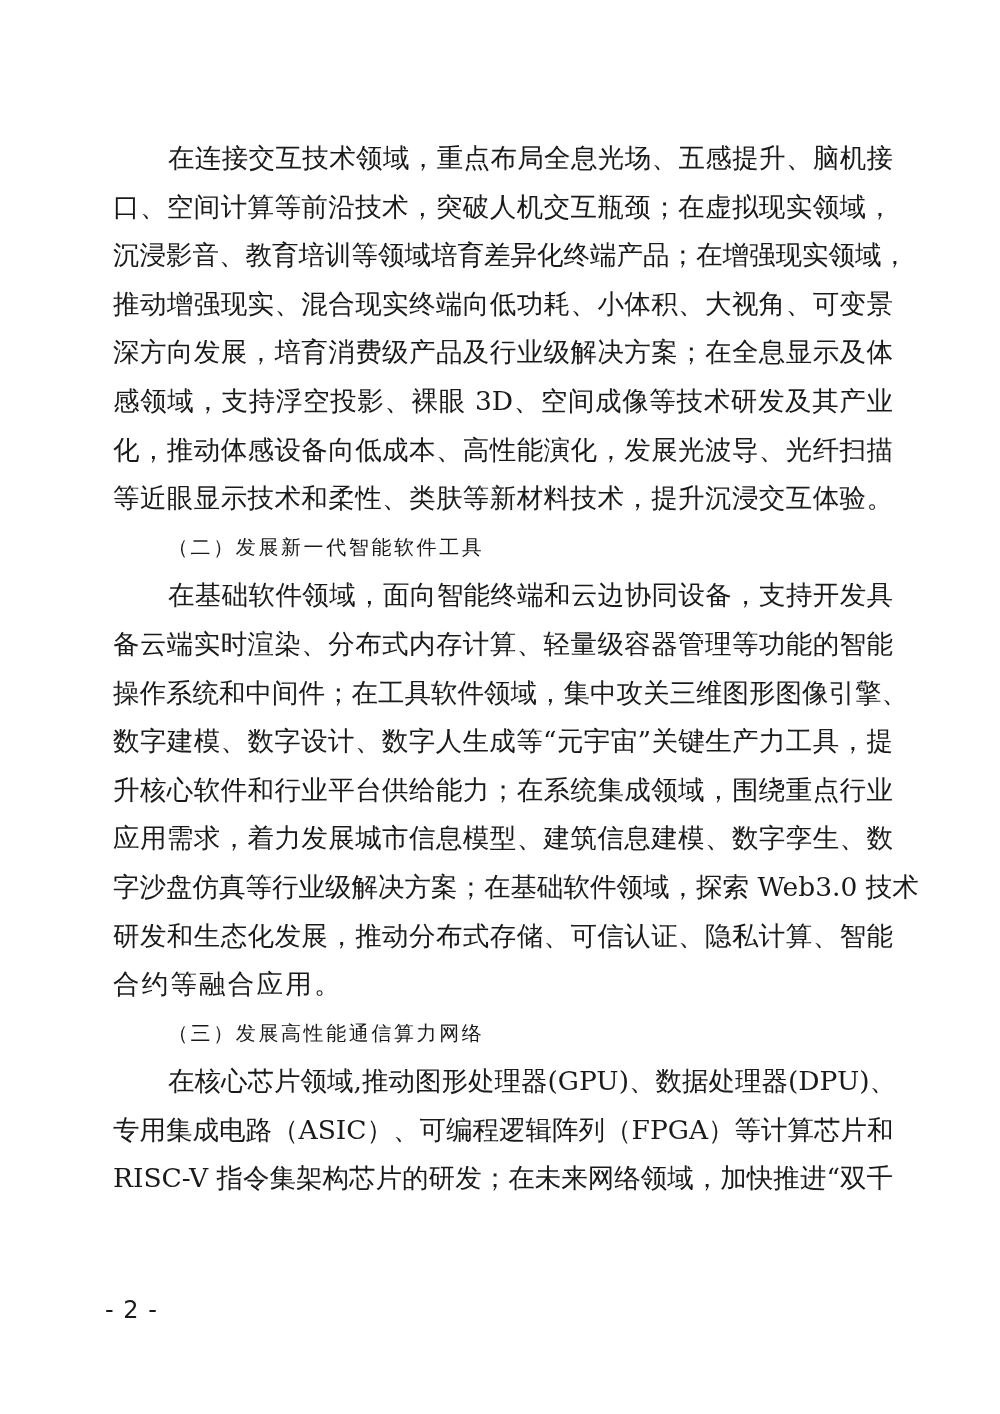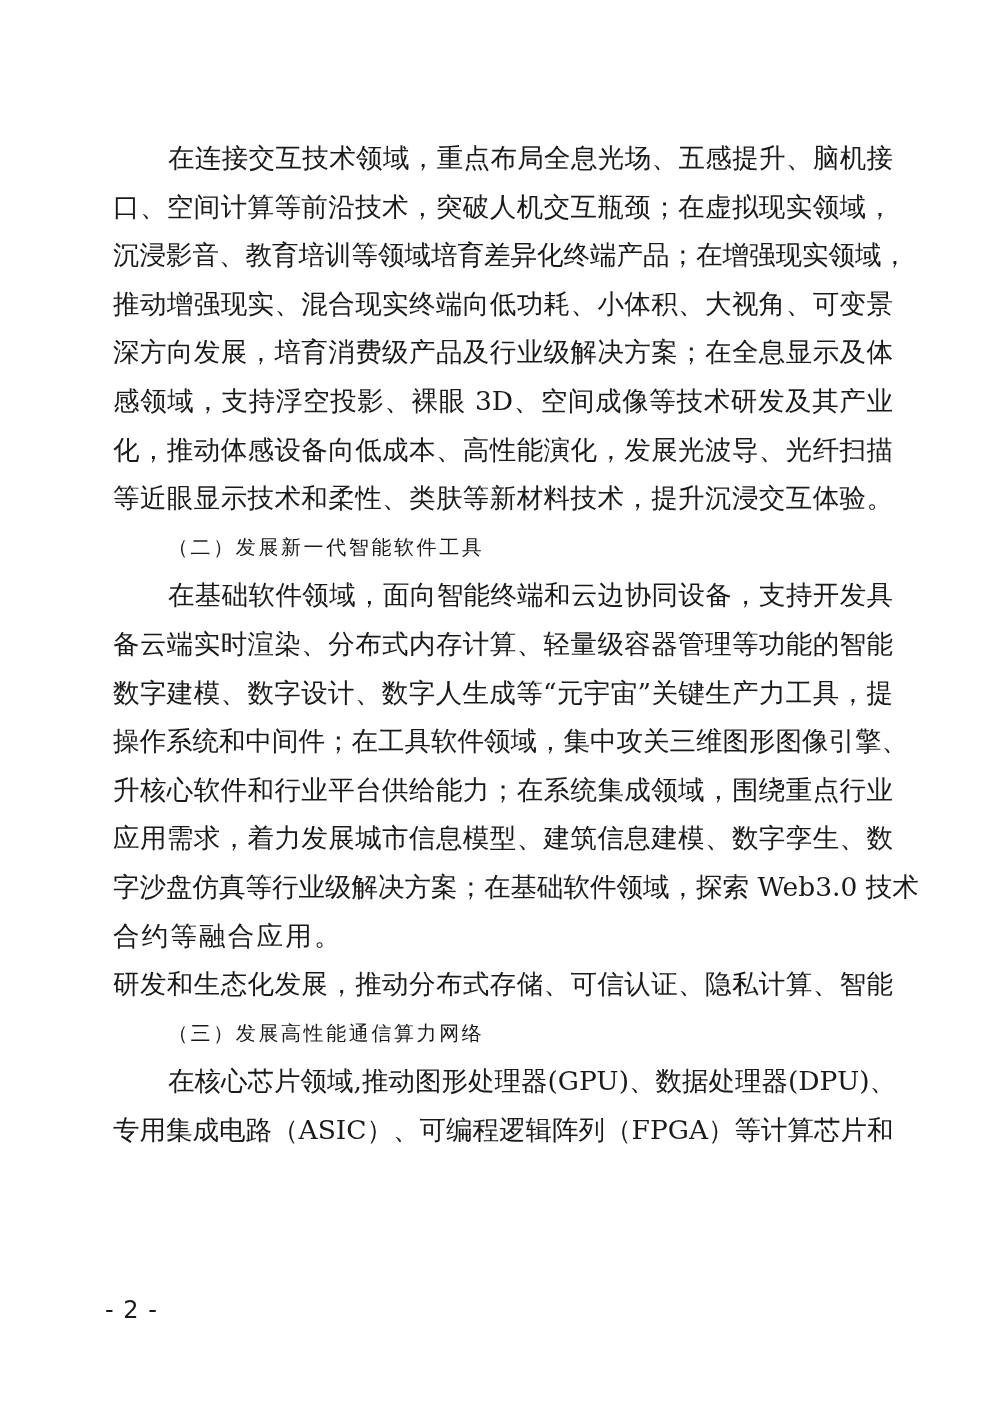--- a/index.html
+++ b/index.html
@@ -72,26 +72,27 @@
     <div class="line">口、空间计算等前沿技术，突破人机交互瓶颈；在虚拟现实领域，</div>
     <div class="line">沉浸影音、教育培训等领域培育差异化终端产品；在增强现实领域，</div>
     <div class="line">推动增强现实、混合现实终端向低功耗、小体积、大视角、可变景</div>
     <div class="line">深方向发展，培育消费级产品及行业级解决方案；在全息显示及体</div>
     <div class="line">感领域，支持浮空投影、裸眼 3D、空间成像等技术研发及其产业</div>
     <div class="line">化，推动体感设备向低成本、高性能演化，发展光波导、光纤扫描</div>
     <div class="line">等近眼显示技术和柔性、类肤等新材料技术，提升沉浸交互体验。</div>
     <div class="line heading">（二）发展新一代智能软件工具</div>
     <div class="line indent">在基础软件领域，面向智能终端和云边协同设备，支持开发具</div>
     <div class="line">备云端实时渲染、分布式内存计算、轻量级容器管理等功能的智能</div>
+    <div class="line">操作系统和中间件；在工具软件领域，集中攻关三维图形图像引擎、</div>
     <div class="line">数字建模、数字设计、数字人生成等“元宇宙”关键生产力工具，提</div>
-    <div class="line">操作系统和中间件；在工具软件领域，集中攻关三维图形图像引擎、</div>
     <div class="line">升核心软件和行业平台供给能力；在系统集成领域，围绕重点行业</div>
     <div class="line">应用需求，着力发展城市信息模型、建筑信息建模、数字孪生、数</div>
     <div class="line">字沙盘仿真等行业级解决方案；在基础软件领域，探索 Web3.0 技术</div>
+    <div class="line">研发和生态化发展，推动分布式存储、可信认证、隐私计算、智能</div>
     <div class="line last">合约等融合应用。</div>
-    <div class="line">研发和生态化发展，推动分布式存储、可信认证、隐私计算、智能</div>
     <div class="line heading">（三）发展高性能通信算力网络</div>
     <div class="line indent">在核心芯片领域,推动图形处理器(GPU)、数据处理器(DPU)、</div>
     <div class="line">专用集成电路（ASIC）、可编程逻辑阵列（FPGA）等计算芯片和</div>
+    <div class="line">RISC-V 指令集架构芯片的研发；在未来网络领域，加快推进“双千</div>
   </div>
 
   <div class="page-number">- 2 -</div>
 </div>
 
 </body></html>

